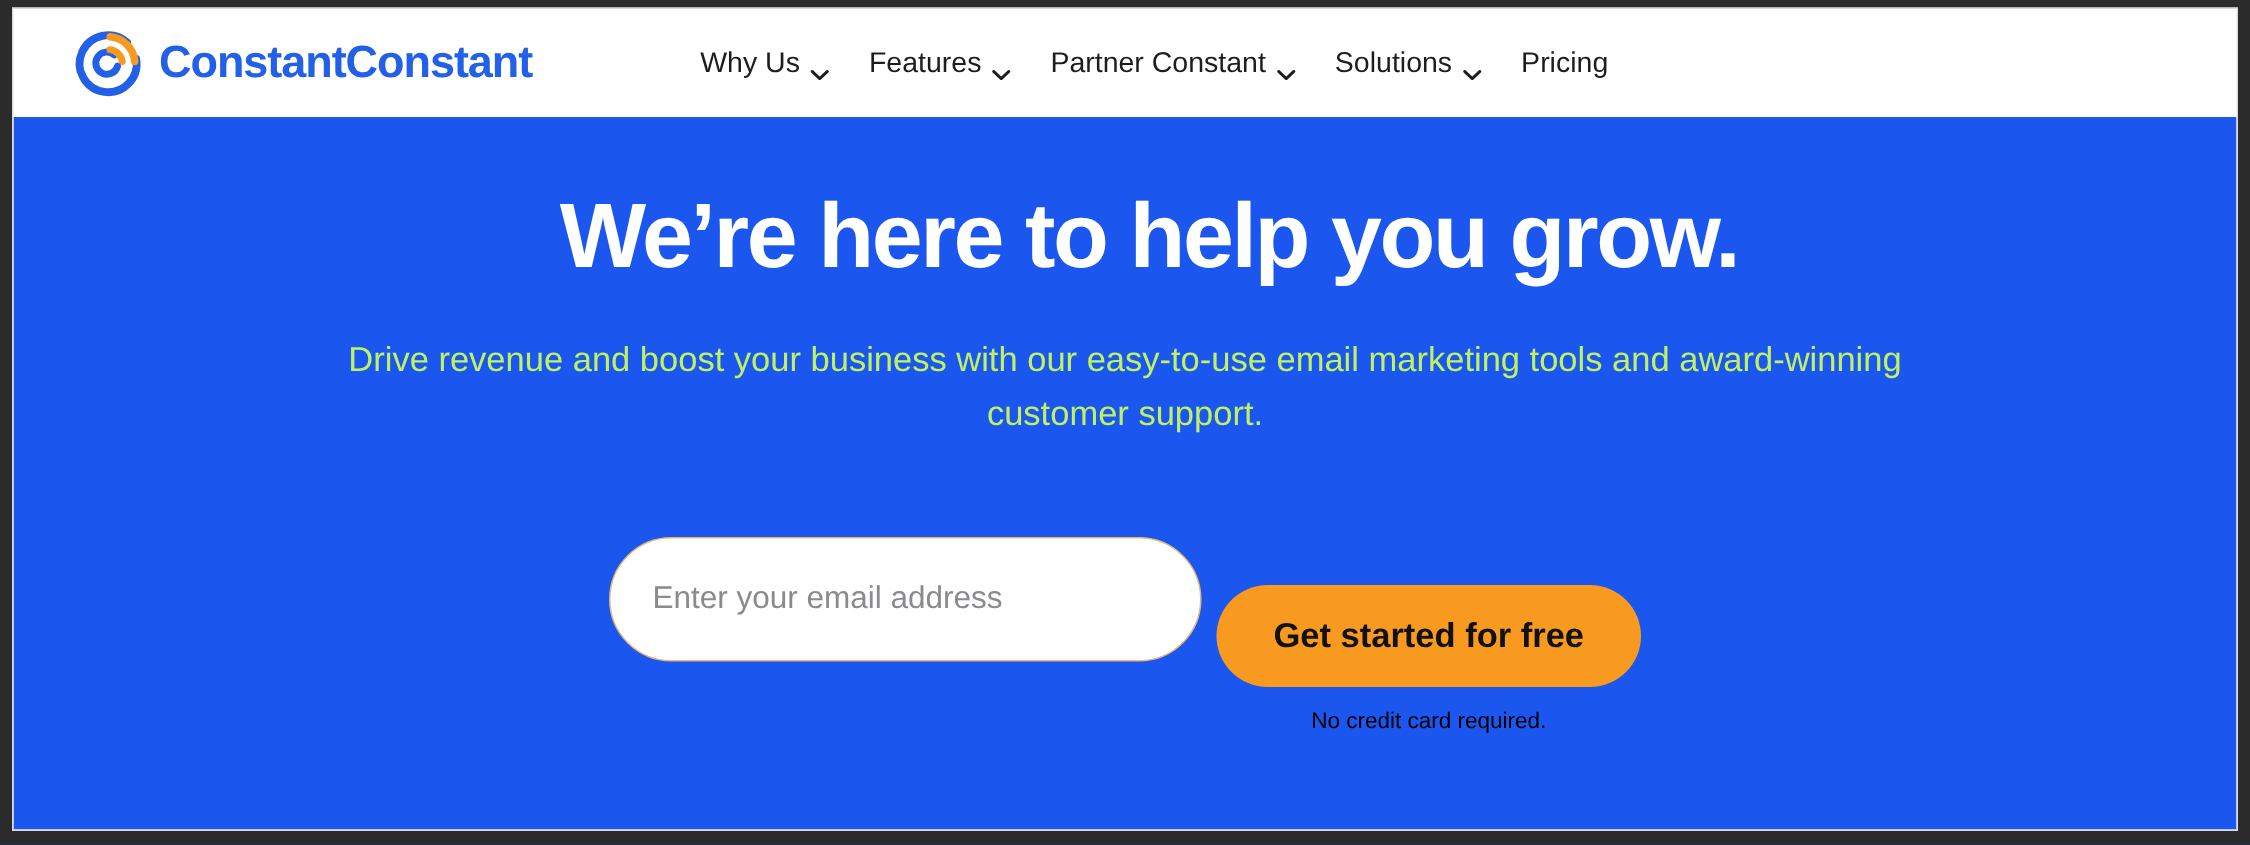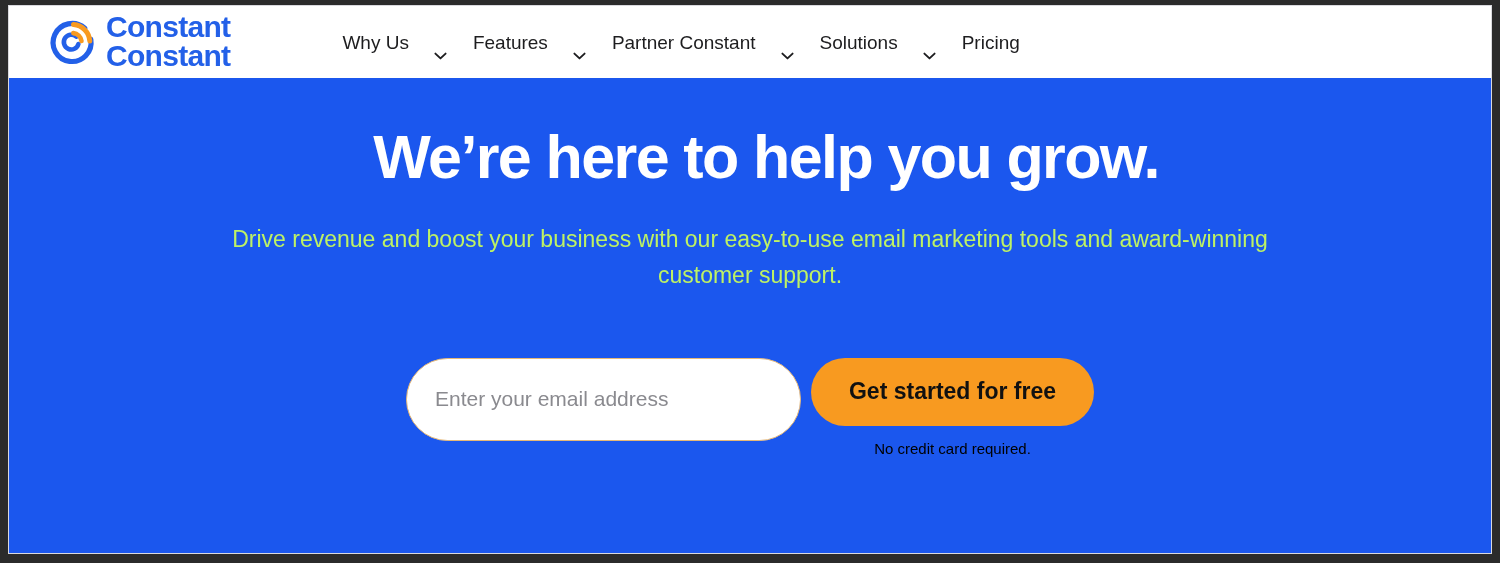--- a/index.html
+++ b/index.html
@@ -47,40 +47,40 @@
     gap: 9px;
     flex: 0 0 auto;
     text-decoration: none;
     cursor: pointer;
   }
 
   .brand-mark { width: 50px; height: 50px; display: block; flex: 0 0 auto; }
 
   .brand-wordmark {
     display: flex;
-    flex-direction: column;
+    flex-direction: row;
     line-height: 0.96;
     color: #2360e8;
     font-weight: 700;
     font-size: 30px;
     letter-spacing: -0.7px;
   }
 
   
   .main-nav {
     display: flex;
     align-items: center;
     gap: 26px;
     margin-left: 112px;
   }
 
   .nav-item {
     display: flex;
-    align-items: flex-end;
-    gap: 25px;
+    align-items: center;
+    gap: 7px;
     font-size: 19px;
     color: #1d1d1f;
     cursor: pointer;
     white-space: nowrap;
     line-height: 1;
   }
 
   .chevron-down {
     width: 13px;
     height: 8px;
@@ -206,20 +206,21 @@
     padding: 0 38px;
     border-radius: 999px;
     border: none;
     background: #f89a20;
     color: #111111;
     font-family: "Liberation Sans", sans-serif;
     font-size: 23px;
     font-weight: 700;
     cursor: pointer;
     white-space: nowrap;
+    margin-top: 32px;
   }
 
   .cta-note {
     margin-top: 15px;
     color: #000000;
     font-size: 15px;
     line-height: 1;
   }
 </style>
 </head>

